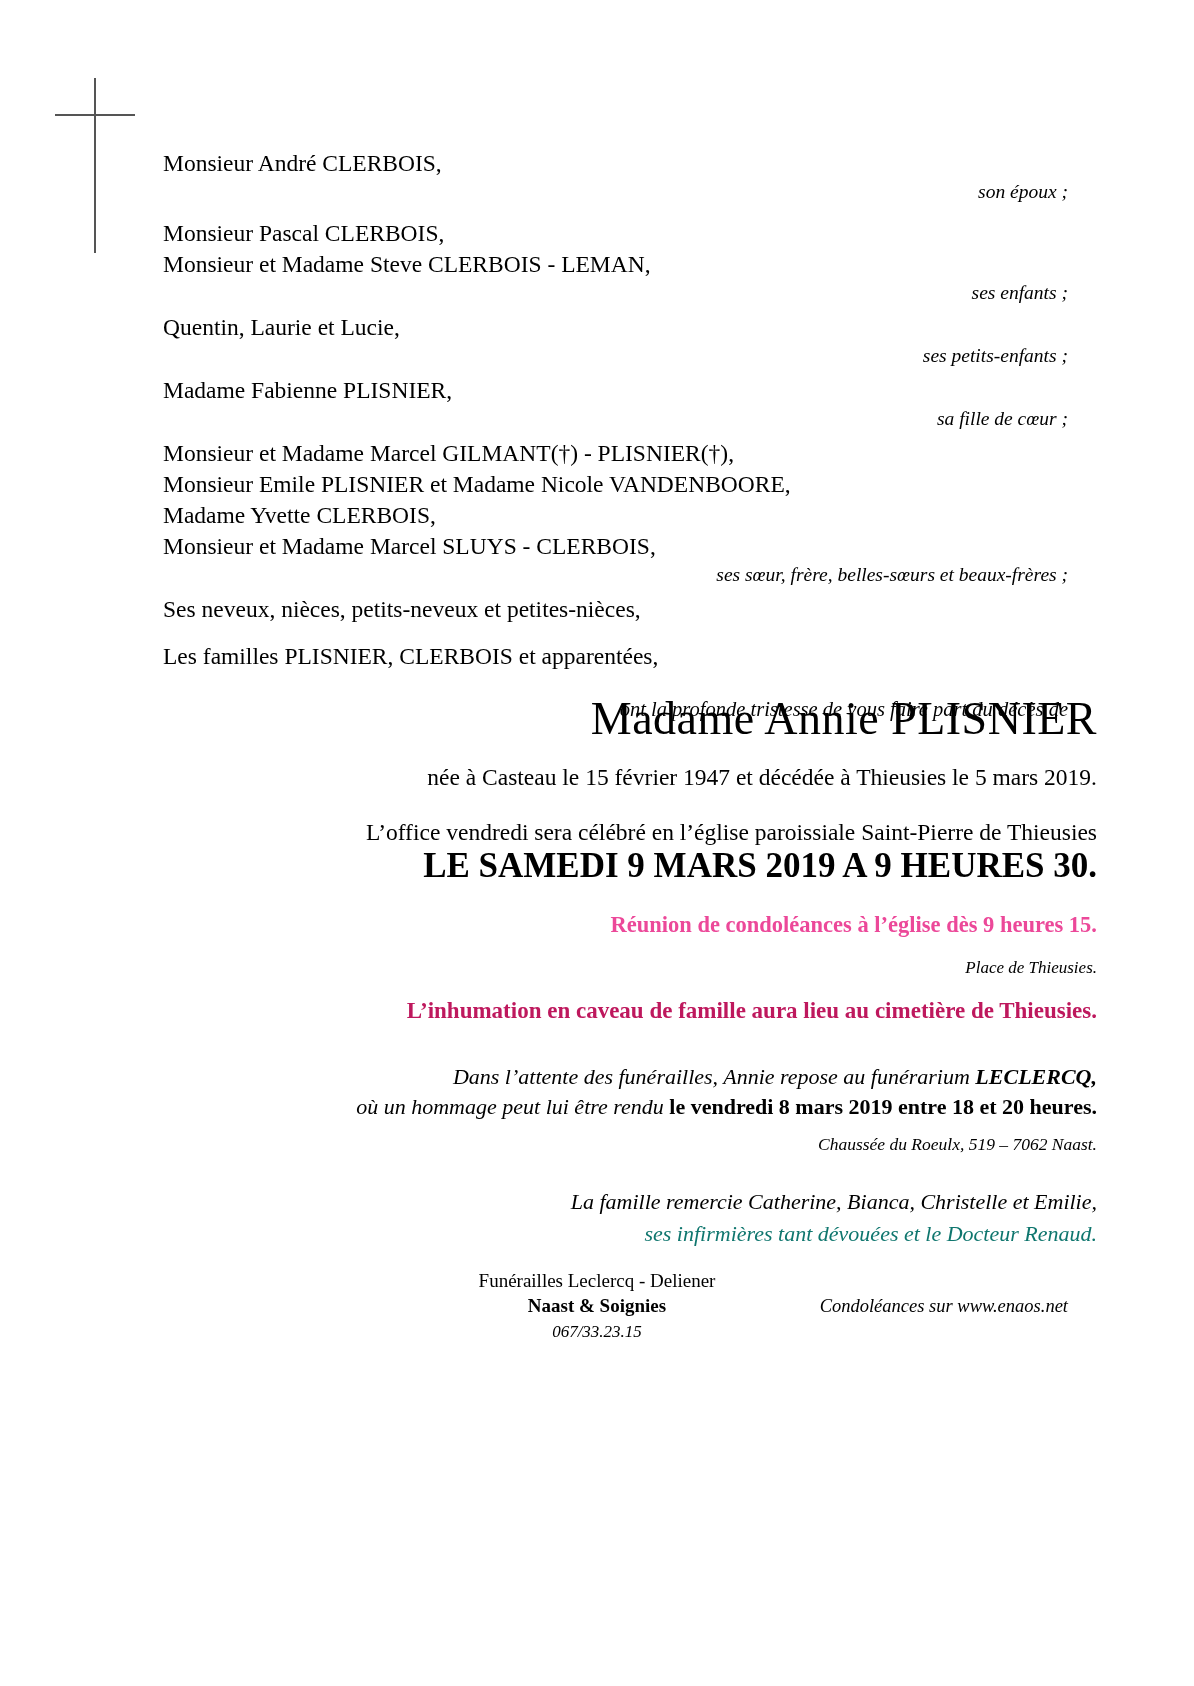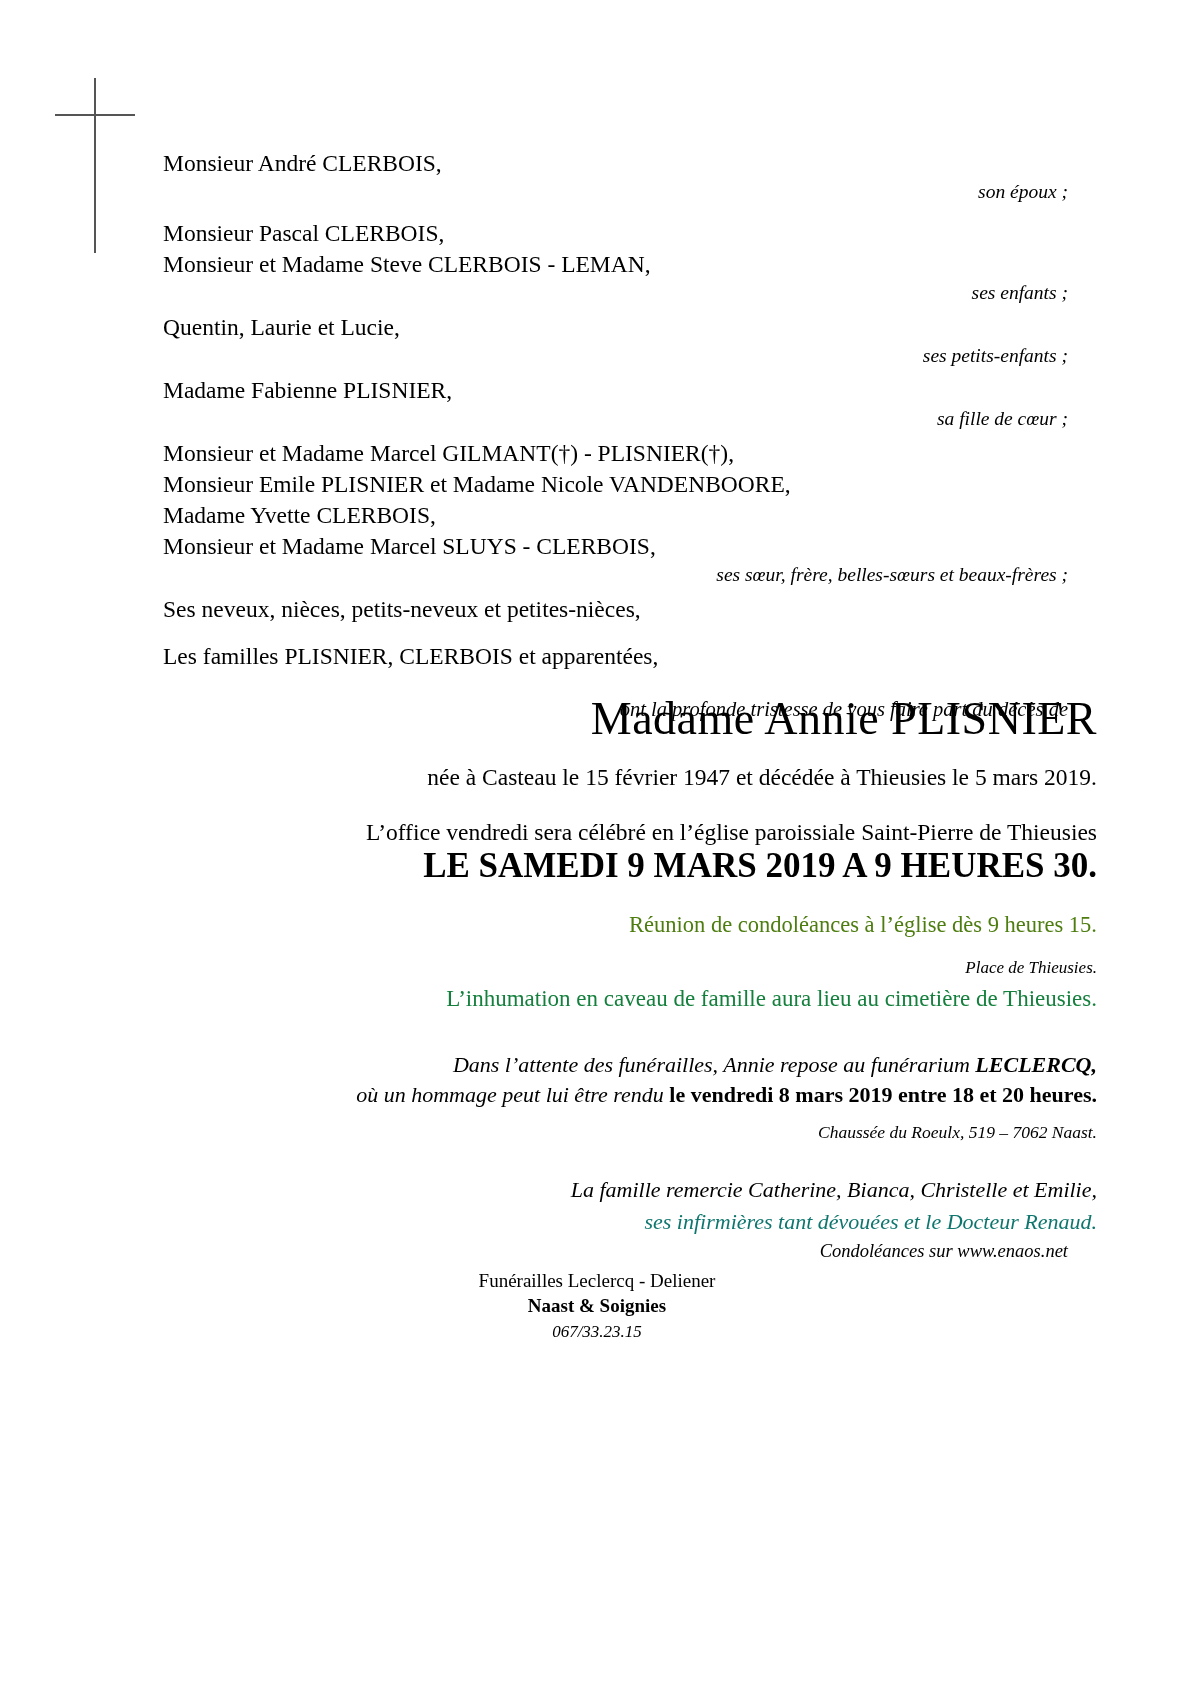--- a/index.html
+++ b/index.html
@@ -105,35 +105,35 @@
     margin-top: 28px;
     color: #000;
   }
   .ceremony {
     font-size: 35px;
     font-weight: bold;
     color: #000;
   }
   .condol-meet {
     font-size: 22.5px;
-    font-weight: normal;
+    font-weight: bold;
     margin-top: 26px;
-    color: #4d7c0f;
+    color: #ec4899;
   }
   .place-small {
     font-size: 17px;
     font-style: italic;
     margin-top: 20px;
     color: #000;
   }
   .inhumation {
     font-size: 23px;
-    font-weight: normal;
-    margin-top: 8px;
-    color: #15803d;
+    font-weight: bold;
+    margin-top: 20px;
+    color: #be185d;
   }
   .wake-1 {
     font-size: 22px;
     font-style: italic;
     margin-top: 40px;
     color: #000;
   }
   .wake-1 .nm { font-weight: bold; font-style: italic; }
   .wake-2 {
     font-size: 22px;
@@ -157,21 +157,21 @@
   .thanks-2 {
     font-size: 22px;
     font-style: italic;
     margin-top: 6px;
     color: #0f766e;
   }
 
   .condol-web {
     position: absolute;
     left: 163px;
-    top: 1241px;
+    top: 1296px;
     width: 905px;
     text-align: right;
     font-size: 18.5px;
     font-style: italic;
     color: #000;
   }
 
   .funeral-home {
     position: absolute;
     left: 97px;

